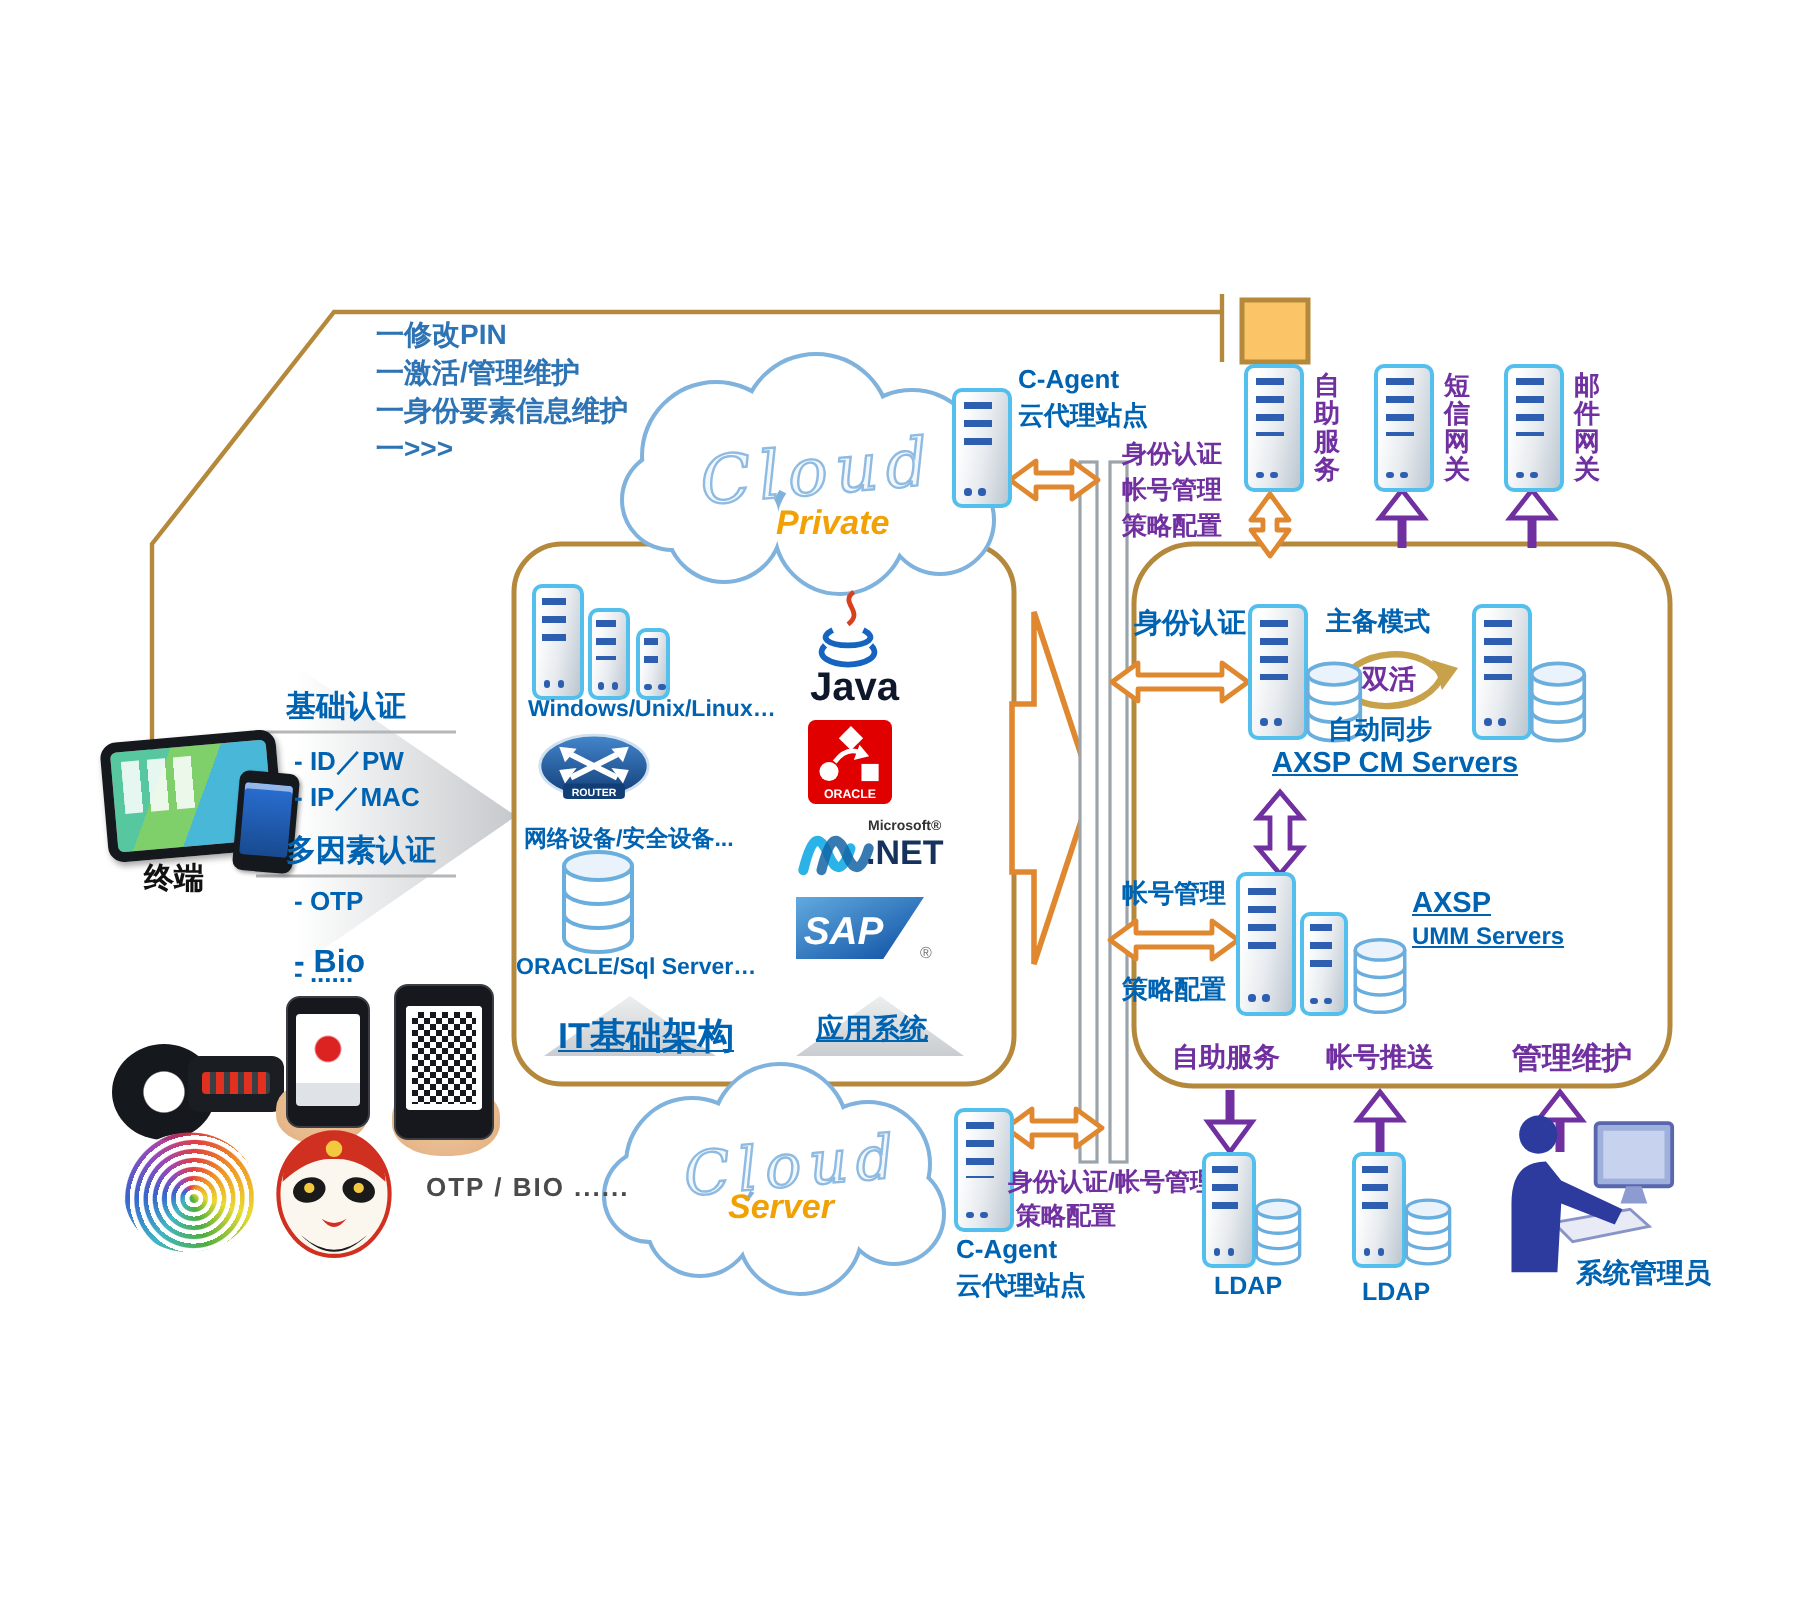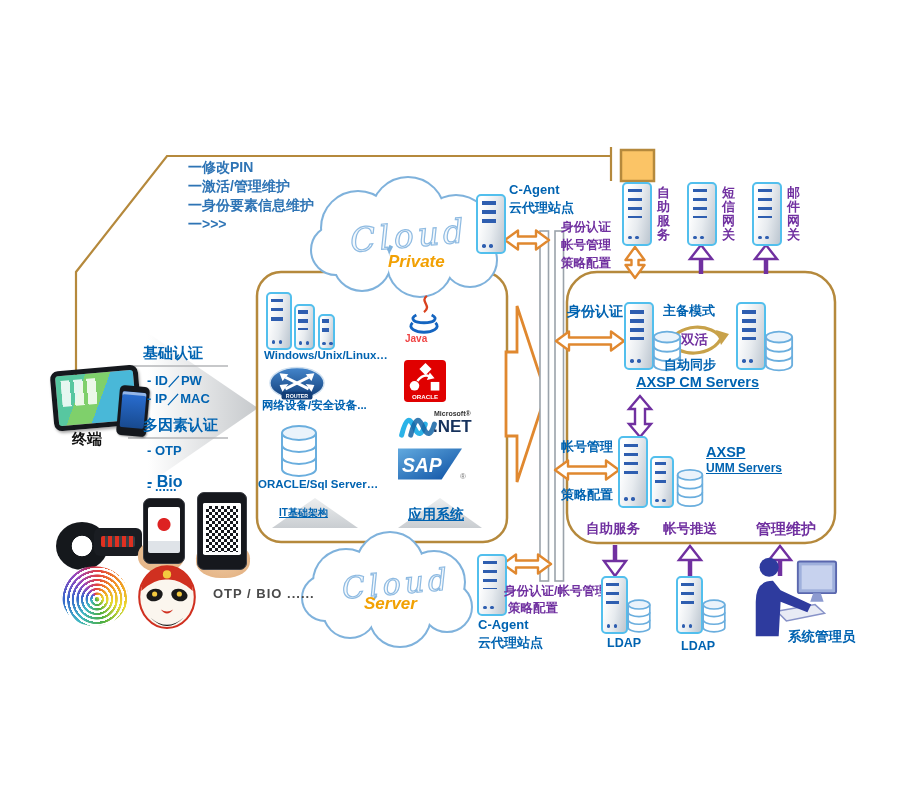--- a/index.html
+++ b/index.html
@@ -250,38 +250,38 @@
       </g>
   <g fill="#fff">
         <polygon points="12,9 21,10 15,17"></polygon>
         <polygon points="48,21 39,20 45,28"></polygon>
         <polygon points="48,9 39,10 45,17"></polygon>
         <polygon points="12,21 21,20 15,28"></polygon>
       </g>
   <rect x="14" y="28" width="32" height="8" rx="2" fill="#123E78"></rect>
   <text x="30" y="34.5" text-anchor="middle" font-size="5.5" fill="#fff" font-weight="bold">ROUTER</text>
 </svg>
-<div class="t blue" style="left:262px;top:398px;font-size:11.5px">网络设备/安全设备...</div>
+<div class="t blue" style="left:262px;top:412px;font-size:11.5px">网络设备/安全设备...</div>
 
 <svg class="dbsvg" style="left:272px;top:424px" width="54" height="54" viewBox="0 0 44 54">
   <path d="M5,9 V45 A17,7 0 0 0 39,45 V9" fill="#fff" stroke="#6aaede" stroke-width="2"></path>
   <path d="M5,21 A17,7 0 0 0 39,21" fill="none" stroke="#6aaede" stroke-width="2"></path>
   <path d="M5,33 A17,7 0 0 0 39,33" fill="none" stroke="#6aaede" stroke-width="2"></path>
   <ellipse cx="22" cy="9" rx="17" ry="7" fill="#eaf3fb" stroke="#6aaede" stroke-width="2"></ellipse>
 </svg>
 <div class="t blue" style="left:258px;top:478px;font-size:11.5px">ORACLE/Sql Server…</div>
-<div class="t blue u" style="left:279px;top:506px;font-size:10px">IT基础架构</div>
+<div class="t blue u" style="left:279px;top:506px;font-size:18px">IT基础架构</div>
 <div class="t blue u" style="left:408px;top:506px;font-size:14px">应用系统</div>
 
 <svg class="abs" style="left:404px;top:294px" width="40" height="44" viewBox="0 0 40 46">
   <path d="M23,2 C15,8 29,12 20,19" fill="none" stroke="#D9411E" stroke-width="2.5"></path>
   <path d="M12,22 C4,26 10,30 20,30 C30,30 36,26 28,22" fill="none" stroke="#1565C0" stroke-width="3"></path>
   <path d="M8,30 C2,36 12,40 20,40 C28,40 38,36 32,30" fill="none" stroke="#1565C0" stroke-width="3"></path>
 </svg>
-<div class="t" style="left:405px;top:333px;font-size:10px;font-weight:bold;color:#ef4444">Java</div>
+<div class="t" style="left:405px;top:333px;font-size:20px;font-weight:bold;color:#0f172a">Java</div>
 <svg class="abs" style="left:404px;top:360px" width="42" height="42" viewBox="0 0 44 44">
   <rect width="44" height="44" rx="4" fill="#E00000"></rect>
   <rect x="18" y="5" width="9" height="9" fill="#fff" transform="rotate(45 22.5 9.5)"></rect>
   <circle cx="11" cy="27" r="5" fill="#fff"></circle>
   <rect x="28" y="23" width="9" height="9" fill="#fff"></rect>
   <path d="M14,22 Q20,14 27,17" stroke="#fff" stroke-width="2.5" fill="none"></path>
   <polygon points="27,13 32,19 24,21" fill="#fff"></polygon>
   <text x="22" y="41" text-anchor="middle" font-size="6.5" fill="#fff" font-weight="bold">ORACLE</text>
 </svg>
 <svg class="abs" style="left:398px;top:412px" width="40" height="28" viewBox="0 0 44 28">

